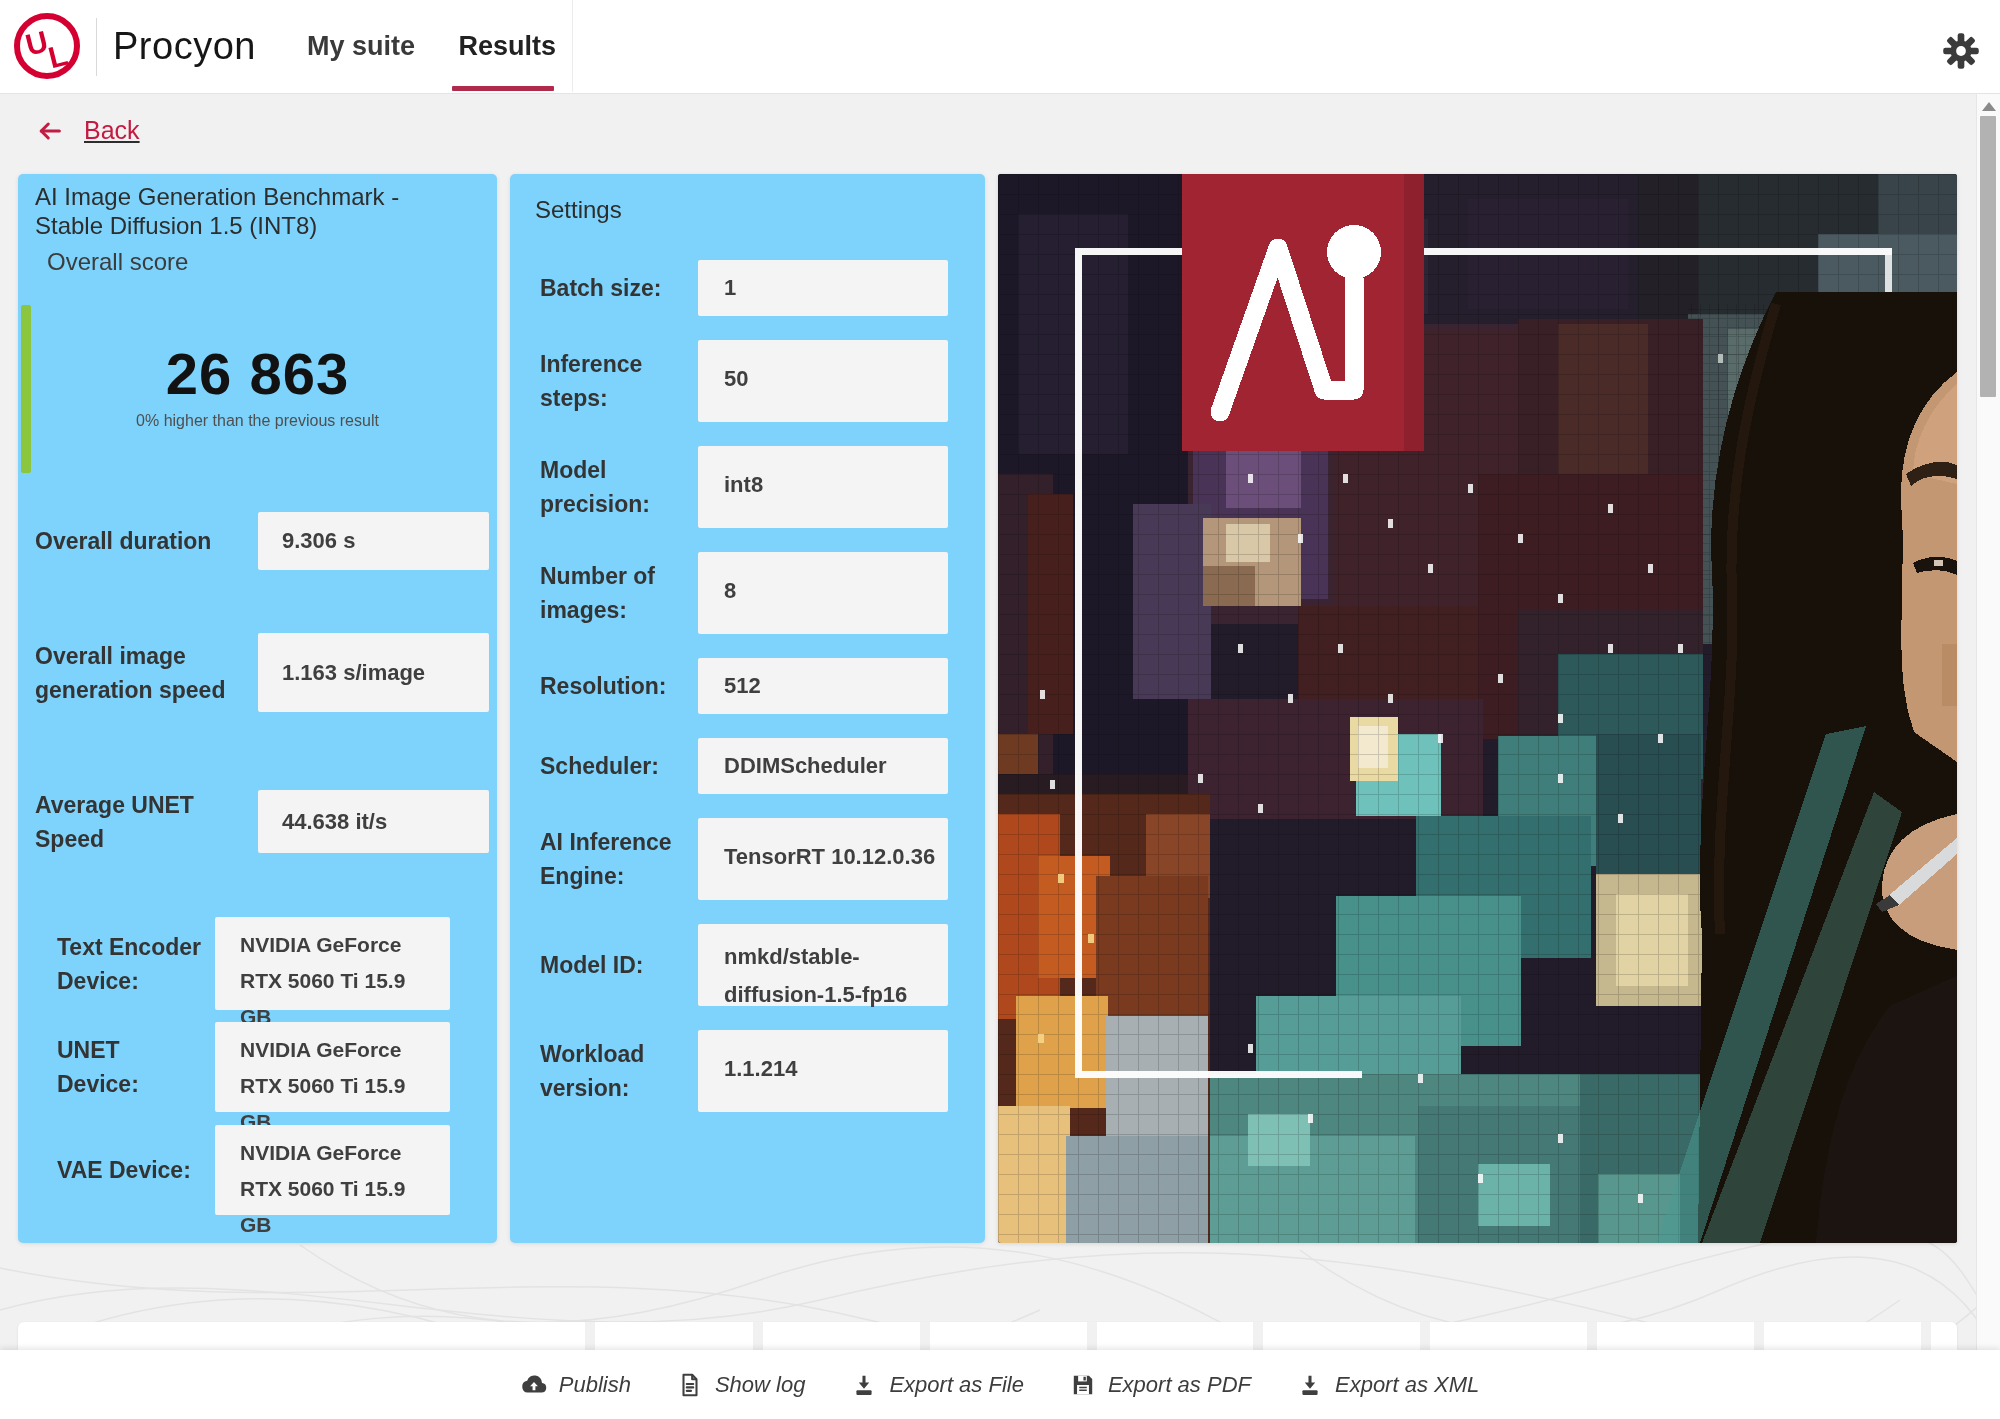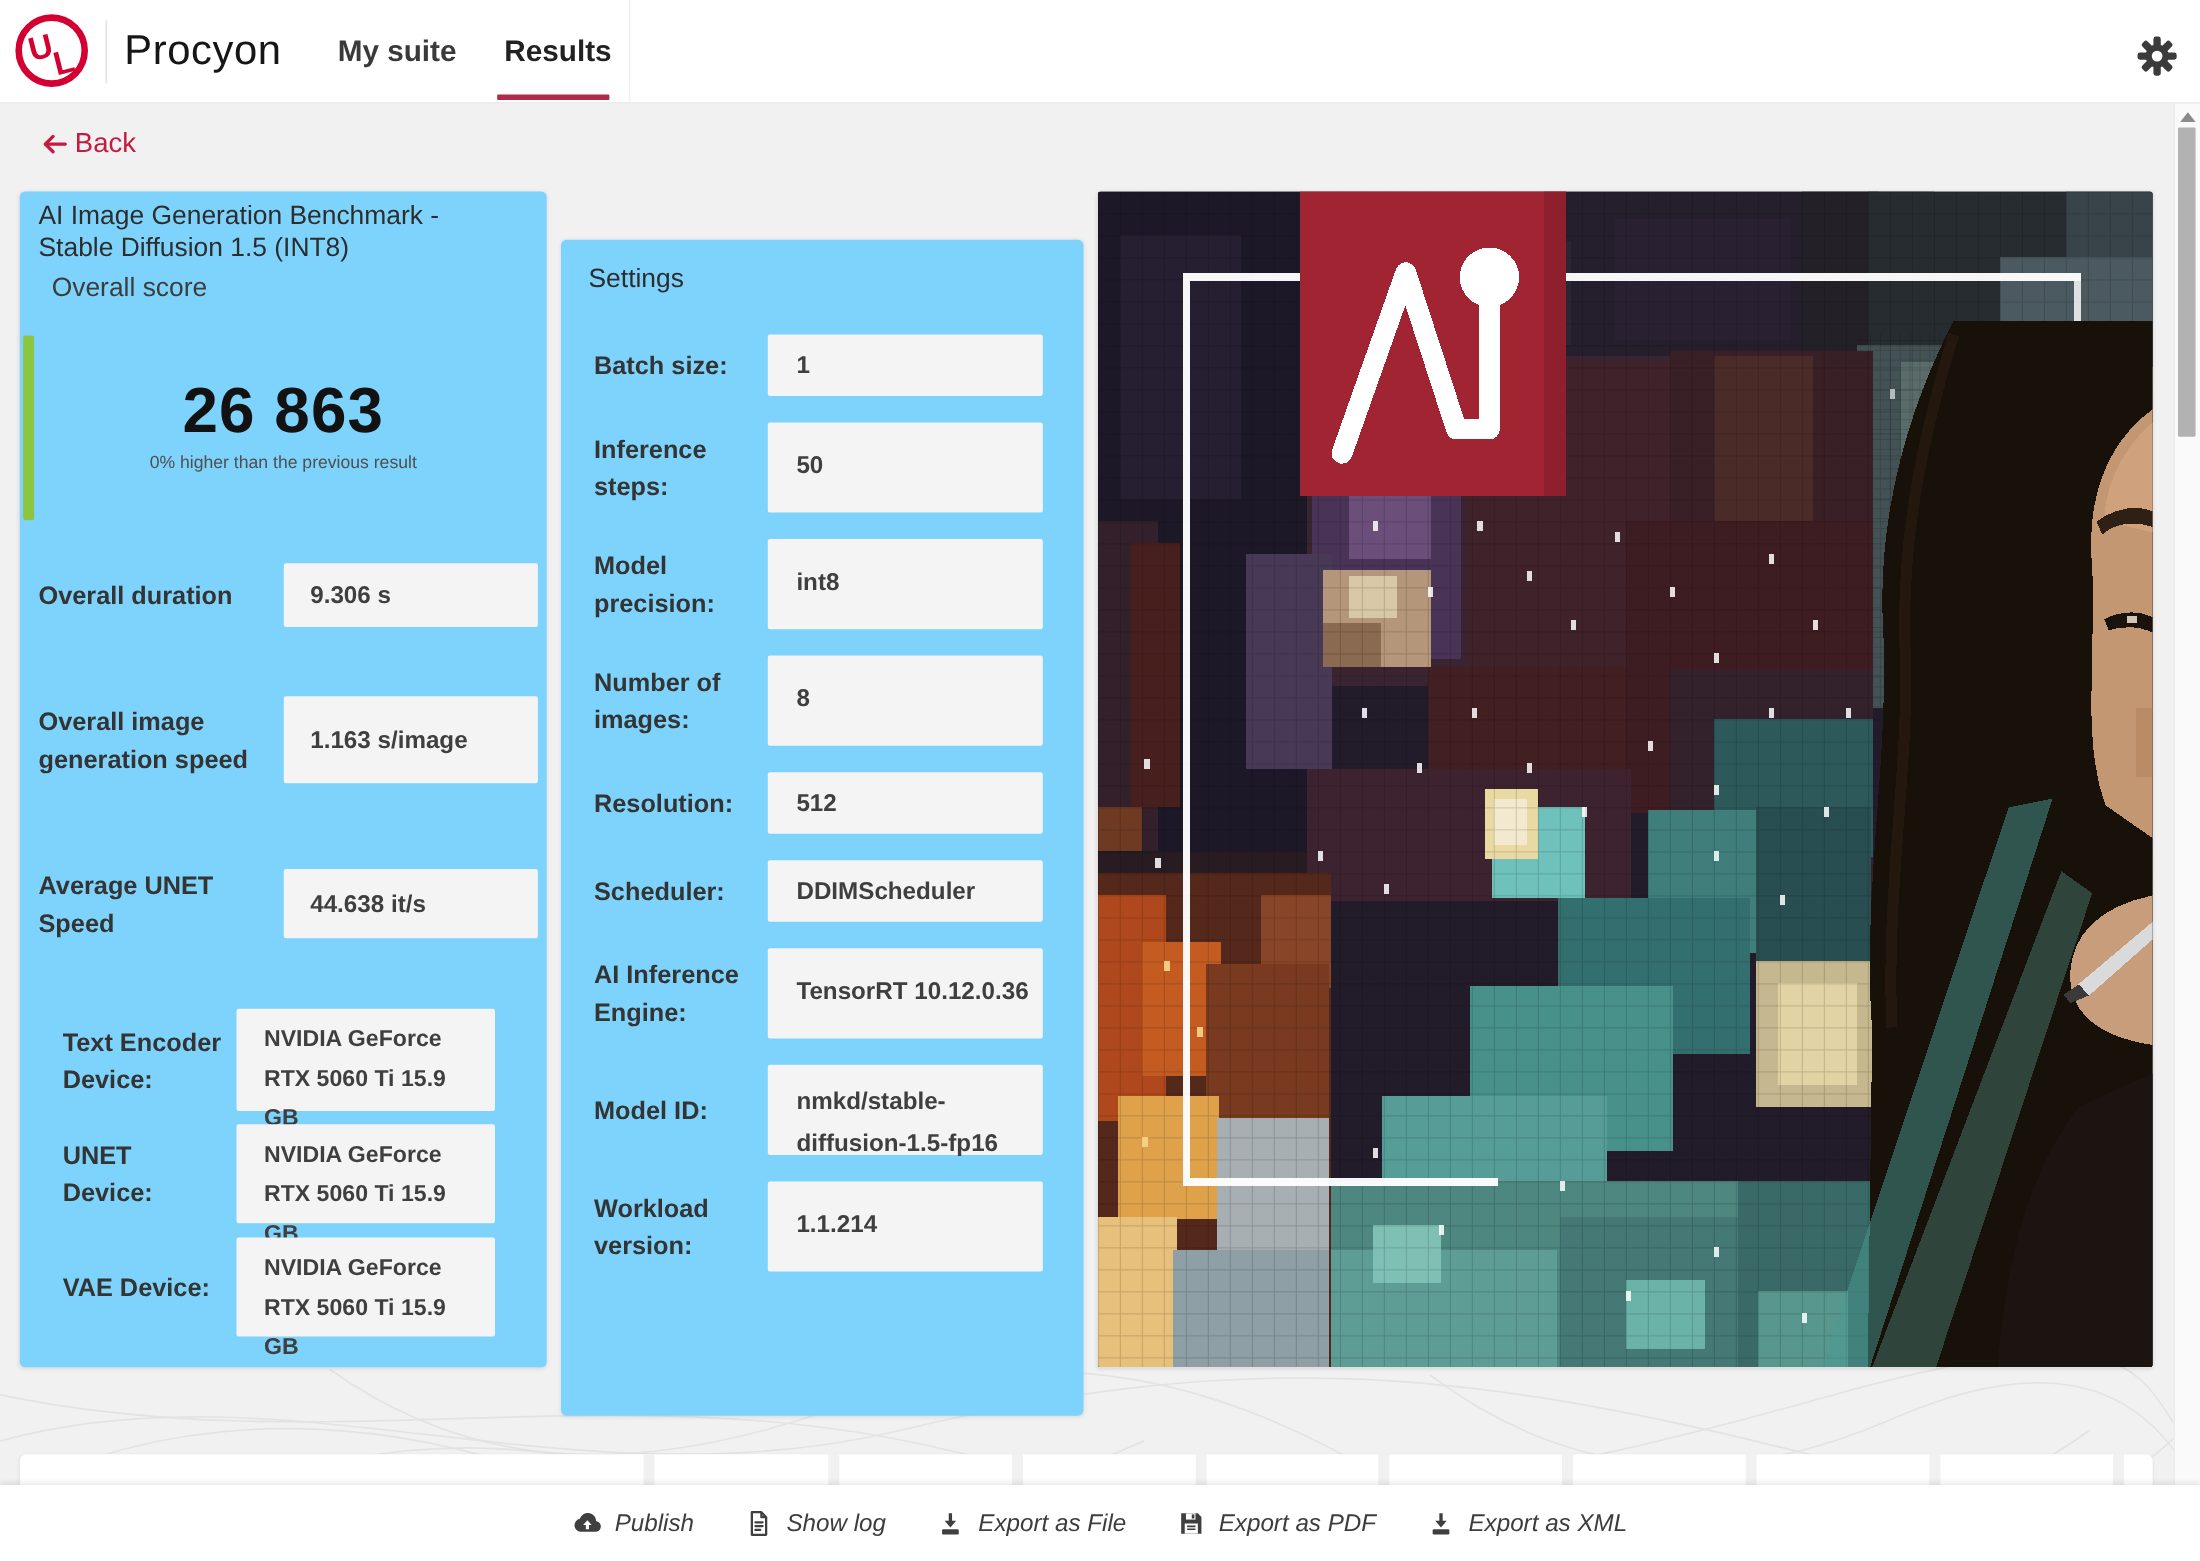--- a/index.html
+++ b/index.html
@@ -16,27 +16,27 @@
   .ul-logo{position:absolute;left:12px;top:11px;width:70px;height:70px;}
   .brand-divider{position:absolute;left:96px;top:18px;width:1px;height:58px;background:#d9d9d9;}
   .brand{position:absolute;left:113px;top:0;height:93px;line-height:93px;font-size:38px;font-weight:400;color:#161616;letter-spacing:.5px;}
   .tab{position:absolute;top:0;height:93px;line-height:93px;text-align:right;font-size:27px;font-weight:700;color:#3a3a3a;cursor:pointer;}
   .tab-mysuite{left:285px;width:130px;}
   .tab-results{left:450px;width:106px;color:#222;}
   .tab-underline{position:absolute;left:452px;top:86px;width:102px;height:5px;background:#b02a4b;border-radius:1px;}
   .header-vline{position:absolute;left:572px;top:0;width:1px;height:92px;background:#ececec;}
   .gear{position:absolute;left:1941px;top:31px;width:40px;height:40px;cursor:pointer;}
   
-  .back-row{position:absolute;left:36px;top:116px;display:flex;align-items:center;gap:4px;z-index:2;cursor:pointer;}
+  .back-row{position:absolute;left:36px;top:116px;display:flex;align-items:center;gap:20px;z-index:2;cursor:pointer;text-decoration:underline;}
   .back-row svg{width:28px;height:28px;}
   .back-label{font-size:25px;color:#c31b41;}
   
   .card{position:absolute;background:#7dd3fc;border-radius:5px;box-shadow:0 1px 4px rgba(0,0,0,.10);z-index:2;}
   .left-card{left:18px;top:174px;width:479px;height:1069px;}
-  .settings-card{left:510px;top:174px;width:475px;height:1069px;margin-top:44px;}
+  .settings-card{left:510px;top:174px;width:475px;height:1069px;}
   .image-card{position:absolute;left:998px;top:174px;width:959px;height:1069px;border-radius:3px;overflow:hidden;box-shadow:0 1px 4px rgba(0,0,0,.12);z-index:2;}
   .vbox{position:absolute;background:#f4f4f4;border-radius:2px;}
   .vtext{font-size:22px;font-weight:700;color:#3f3f3f;}
   .lbl{font-size:23px;font-weight:600;color:#343434;line-height:34px;}
   
   .lc-title{position:absolute;left:17px;top:8px;width:438px;font-size:24px;line-height:29px;color:#2d2d2d;}
   .lc-score-label{position:absolute;left:29px;top:74px;font-size:24px;color:#3c3c3c;}
   .score-bar{position:absolute;left:3px;top:131px;width:10px;height:168px;background:#8cc63f;border-radius:2px;}
   .score-value{position:absolute;left:0;top:166px;width:100%;text-align:center;font-size:58px;font-weight:700;color:#121212;letter-spacing:1px;}
   .score-sub{position:absolute;left:0;top:238px;width:100%;text-align:center;font-size:16px;color:#4f4f4f;}

